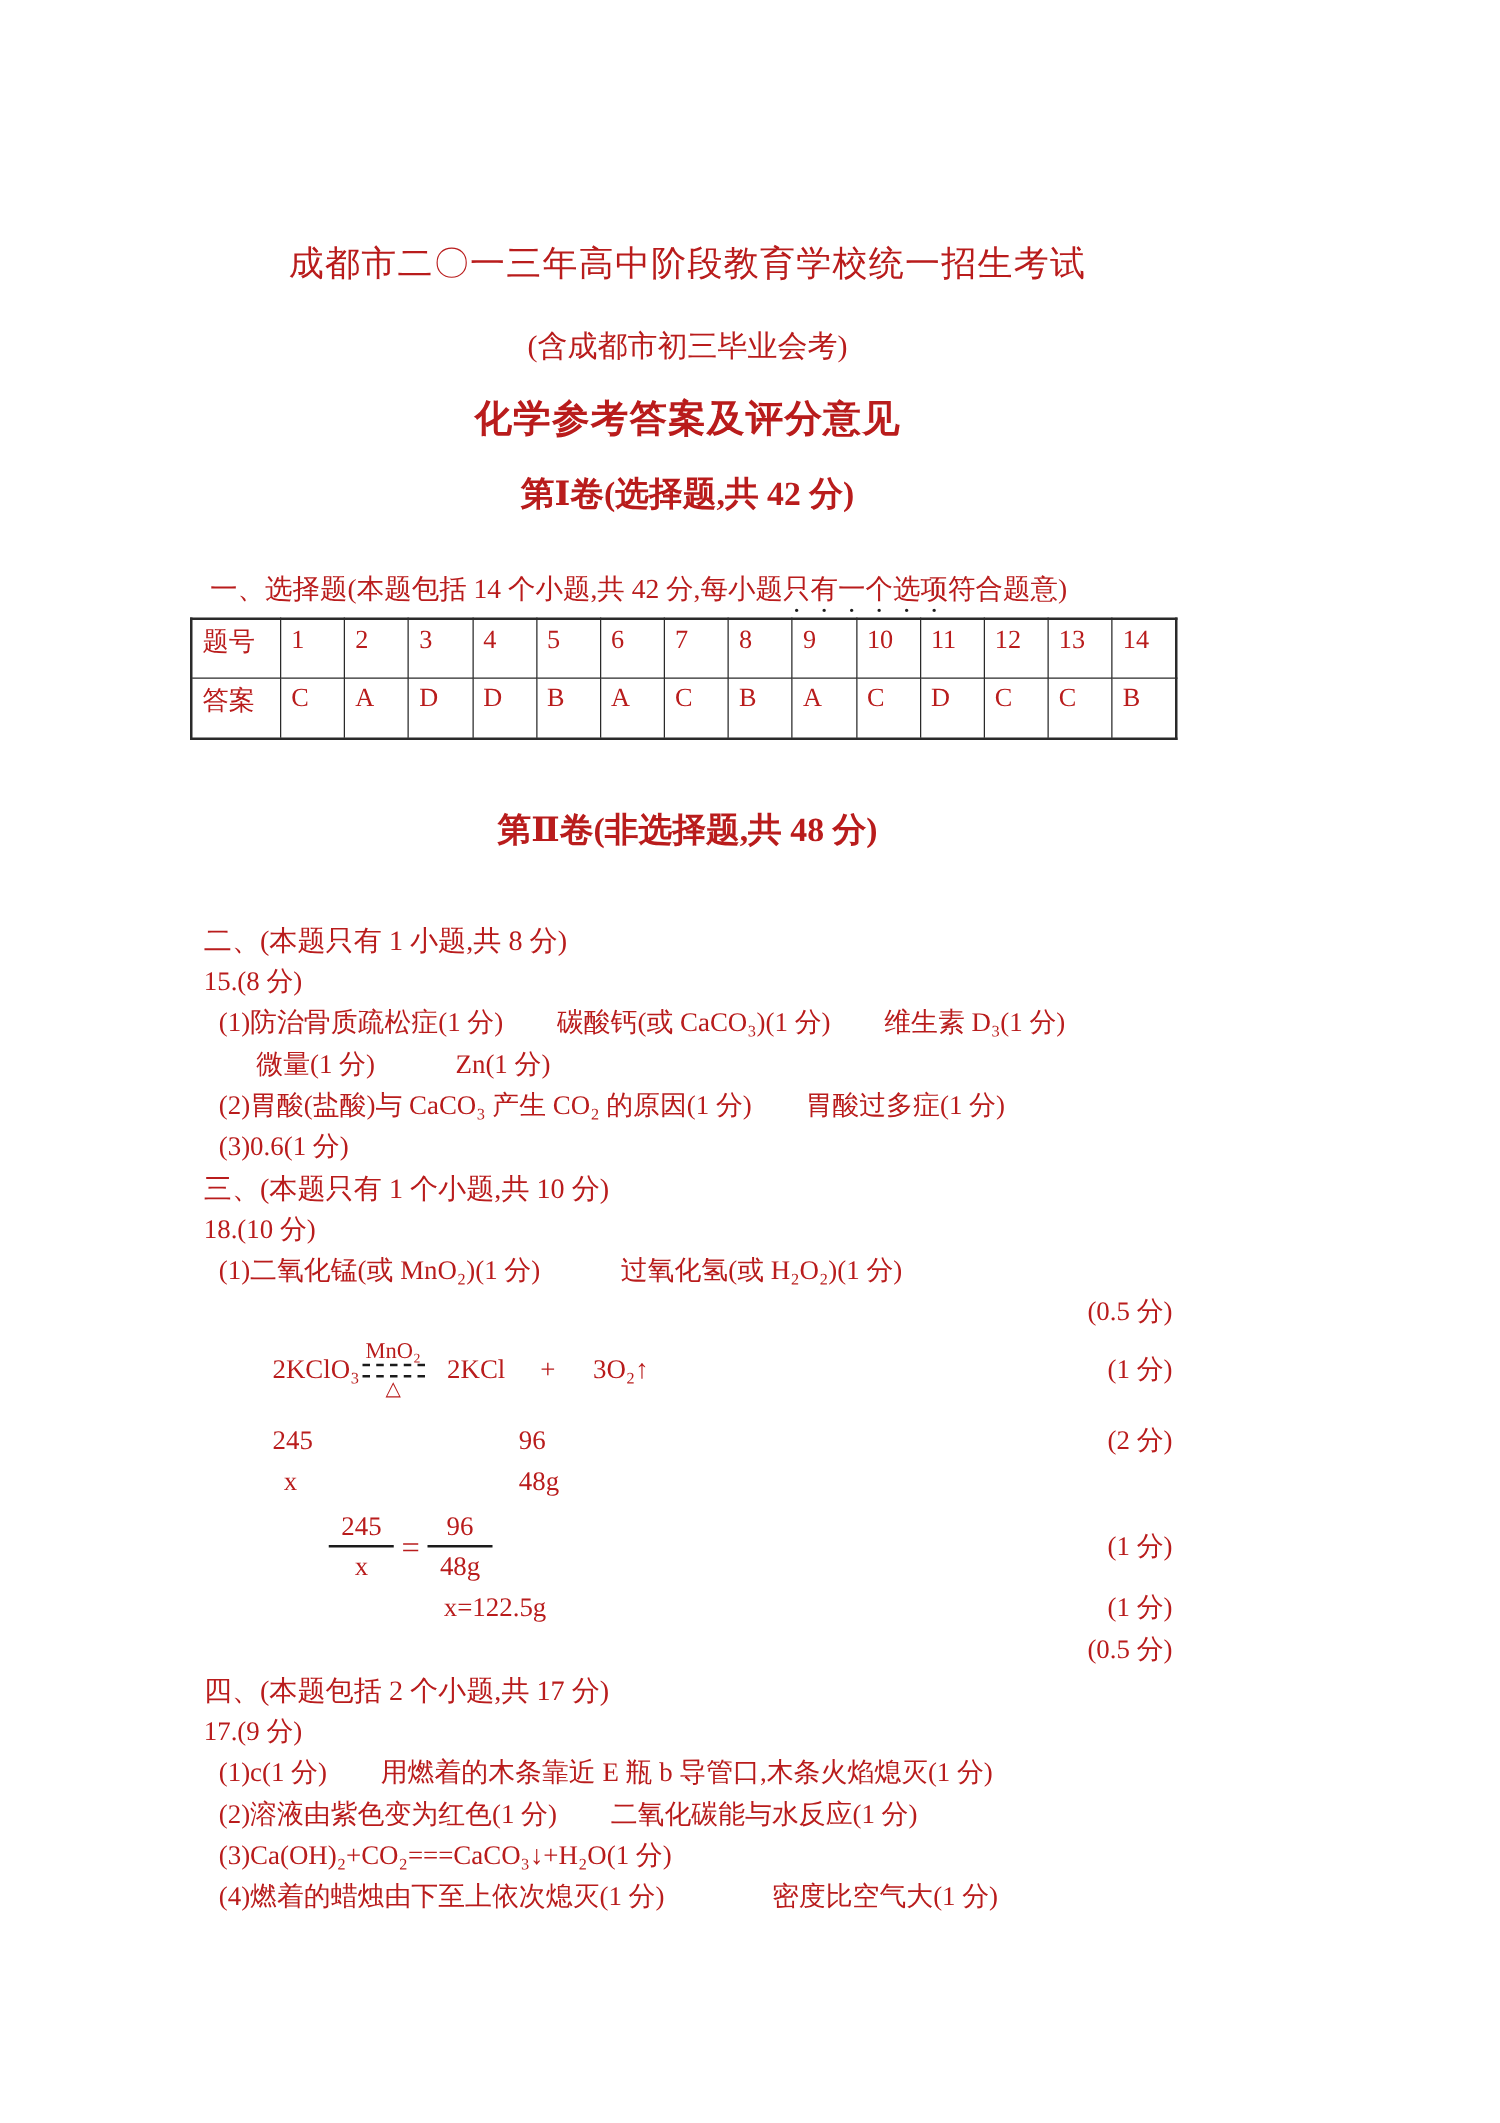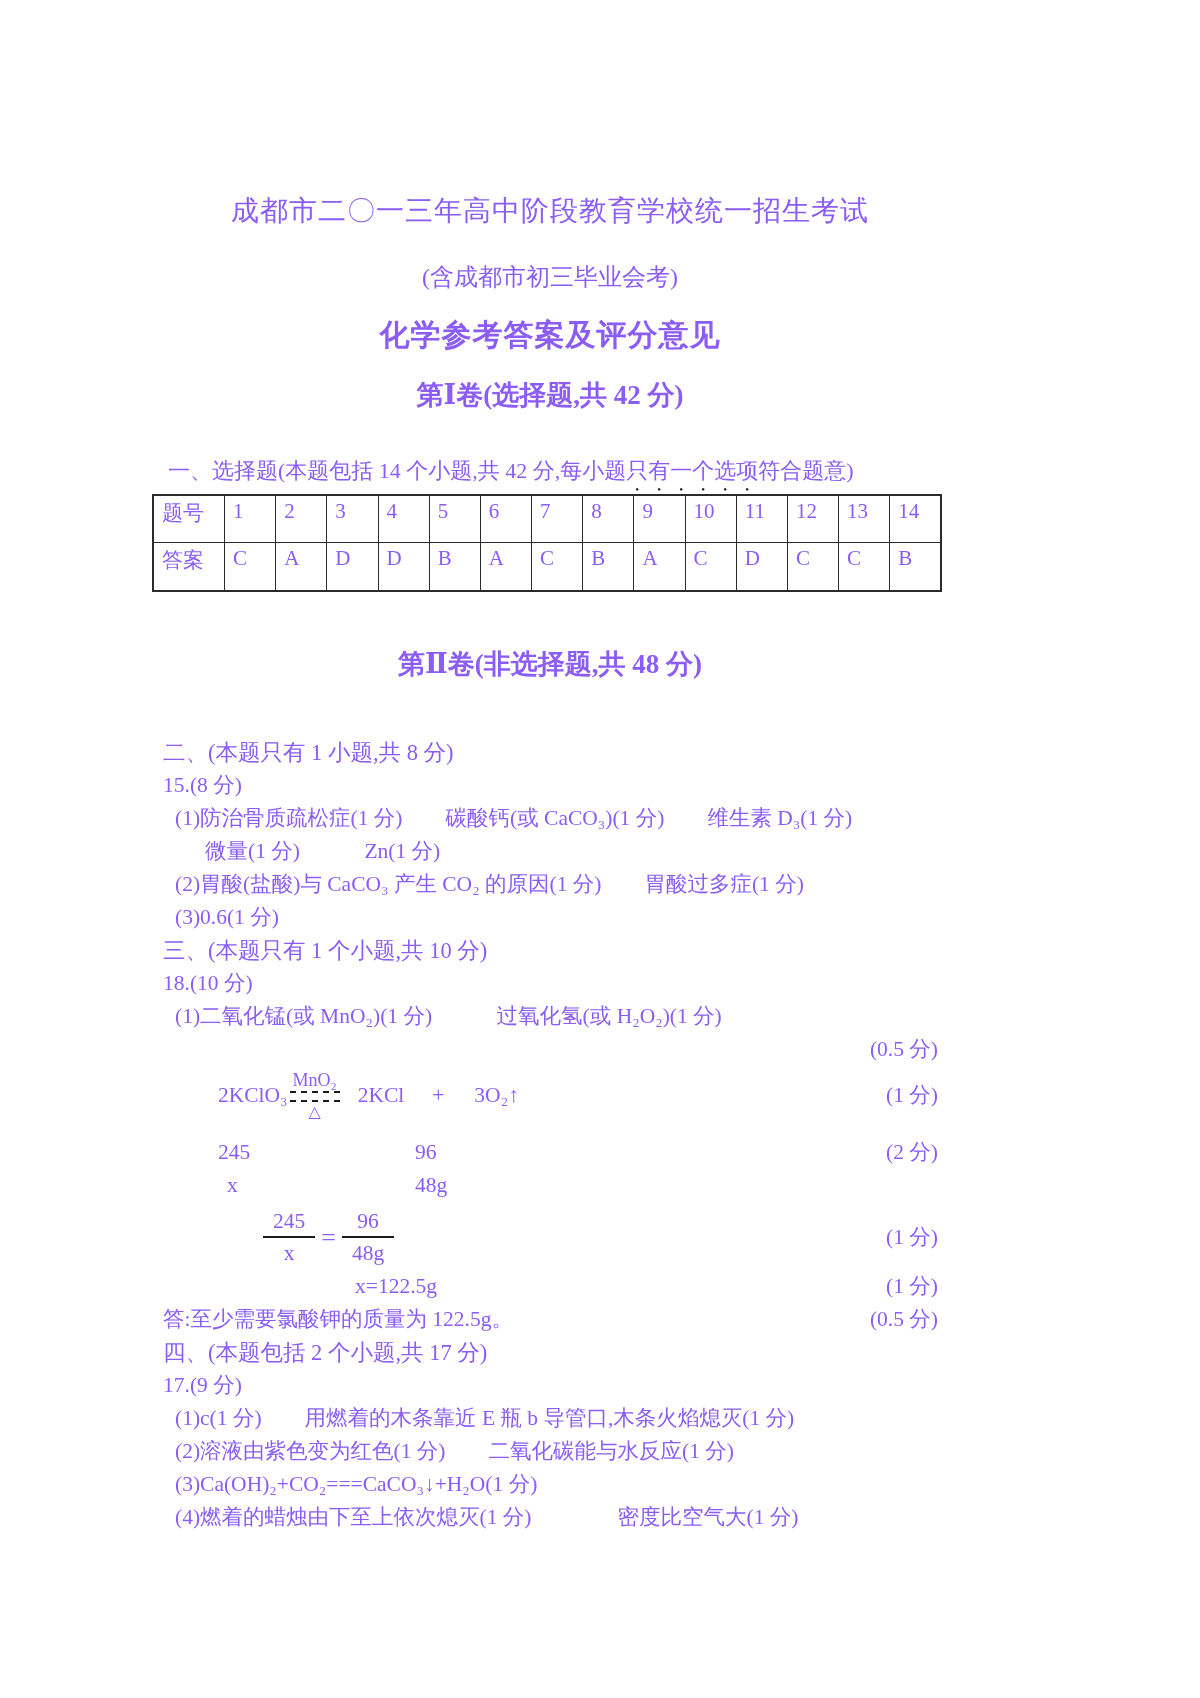--- a/index.html
+++ b/index.html
@@ -1,20 +1,20 @@
 <!DOCTYPE html>
 <html><head>
 <meta charset="utf-8">
 <style>
   html,body { margin:0; padding:0; background:#e8e8e8; }
   .page {
     position:relative; width:1200px; height:1698px; margin:0 auto;
     background:#ffffff; overflow:hidden;
     font-family:"Liberation Serif","DejaVu Serif",serif;
-    color:#8b5cf6;
+    color:#b91c1c;
   }
   .abs { position:absolute; }
   .centered { left:165px; width:770px; text-align:center; }
   .t1 { top:192px; font-size:28px; letter-spacing:1px; }
   .t2 { top:261px; font-size:24px;text-align:center; }
   .t3 { top:315px; font-size:30px; font-weight:700; letter-spacing:1px;
         font-family:"Liberation Sans","DejaVu Sans",sans-serif; }
   .t4 { top:377px; font-size:27px; font-weight:700; }
   .t5 { top:646px; font-size:27px; font-weight:700; }
 
@@ -171,21 +171,20 @@
       </span>
       <span class="score">(1 分)</span>
     </div>
 
     <div class="r-row">
       <span>x=122.5g</span>
       <span class="score">(1 分)</span>
     </div>
 
     <div class="score-line">
-      <span class="lt">答:至少需要氯酸钾的质量为 122.5g。</span>
       <span class="score">(0.5 分)</span>
     </div>
 
     <div class="l sec-h">四、(本题包括 2 个小题,共 17 分)</div>
     <div class="l">17.(9 分)</div>
     <div class="l pl12">(1)c(1 分)　　用燃着的木条靠近 E 瓶 b 导管口,木条火焰熄灭(1 分)</div>
     <div class="l pl12">(2)溶液由紫色变为红色(1 分)　　二氧化碳能与水反应(1 分)</div>
     <div class="l pl12">(3)Ca(OH)₂+CO₂===CaCO₃↓+H₂O(1 分)</div>
     <div class="l pl12">(4)燃着的蜡烛由下至上依次熄灭(1 分)　　　　密度比空气大(1 分)</div>
 

